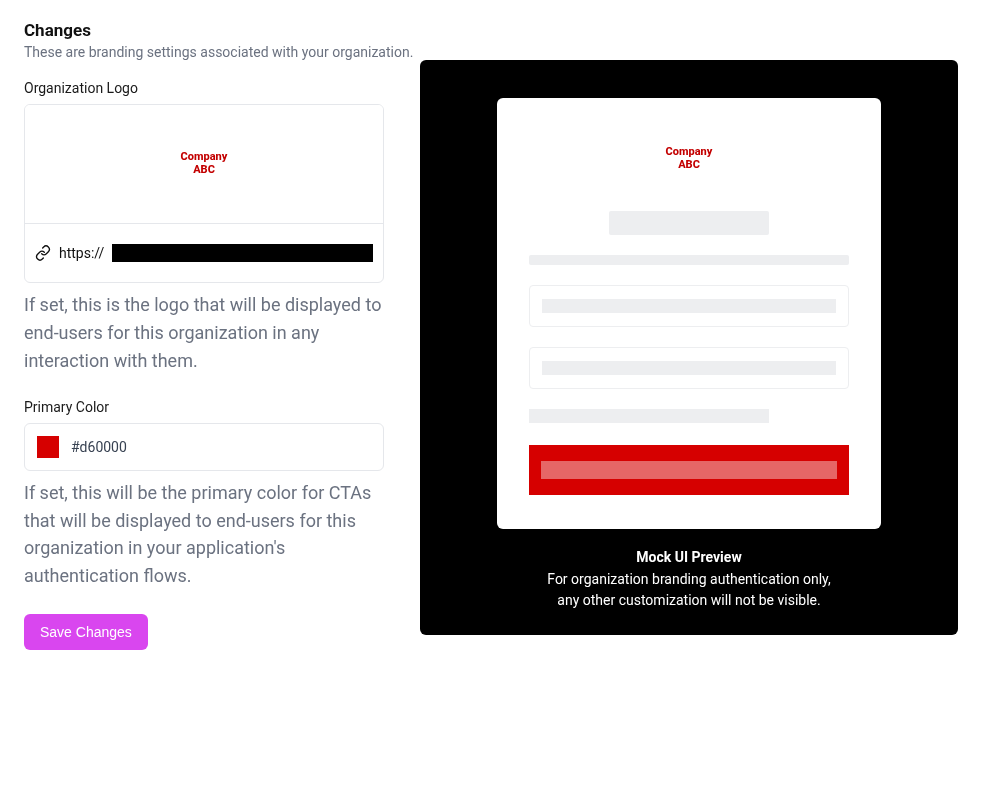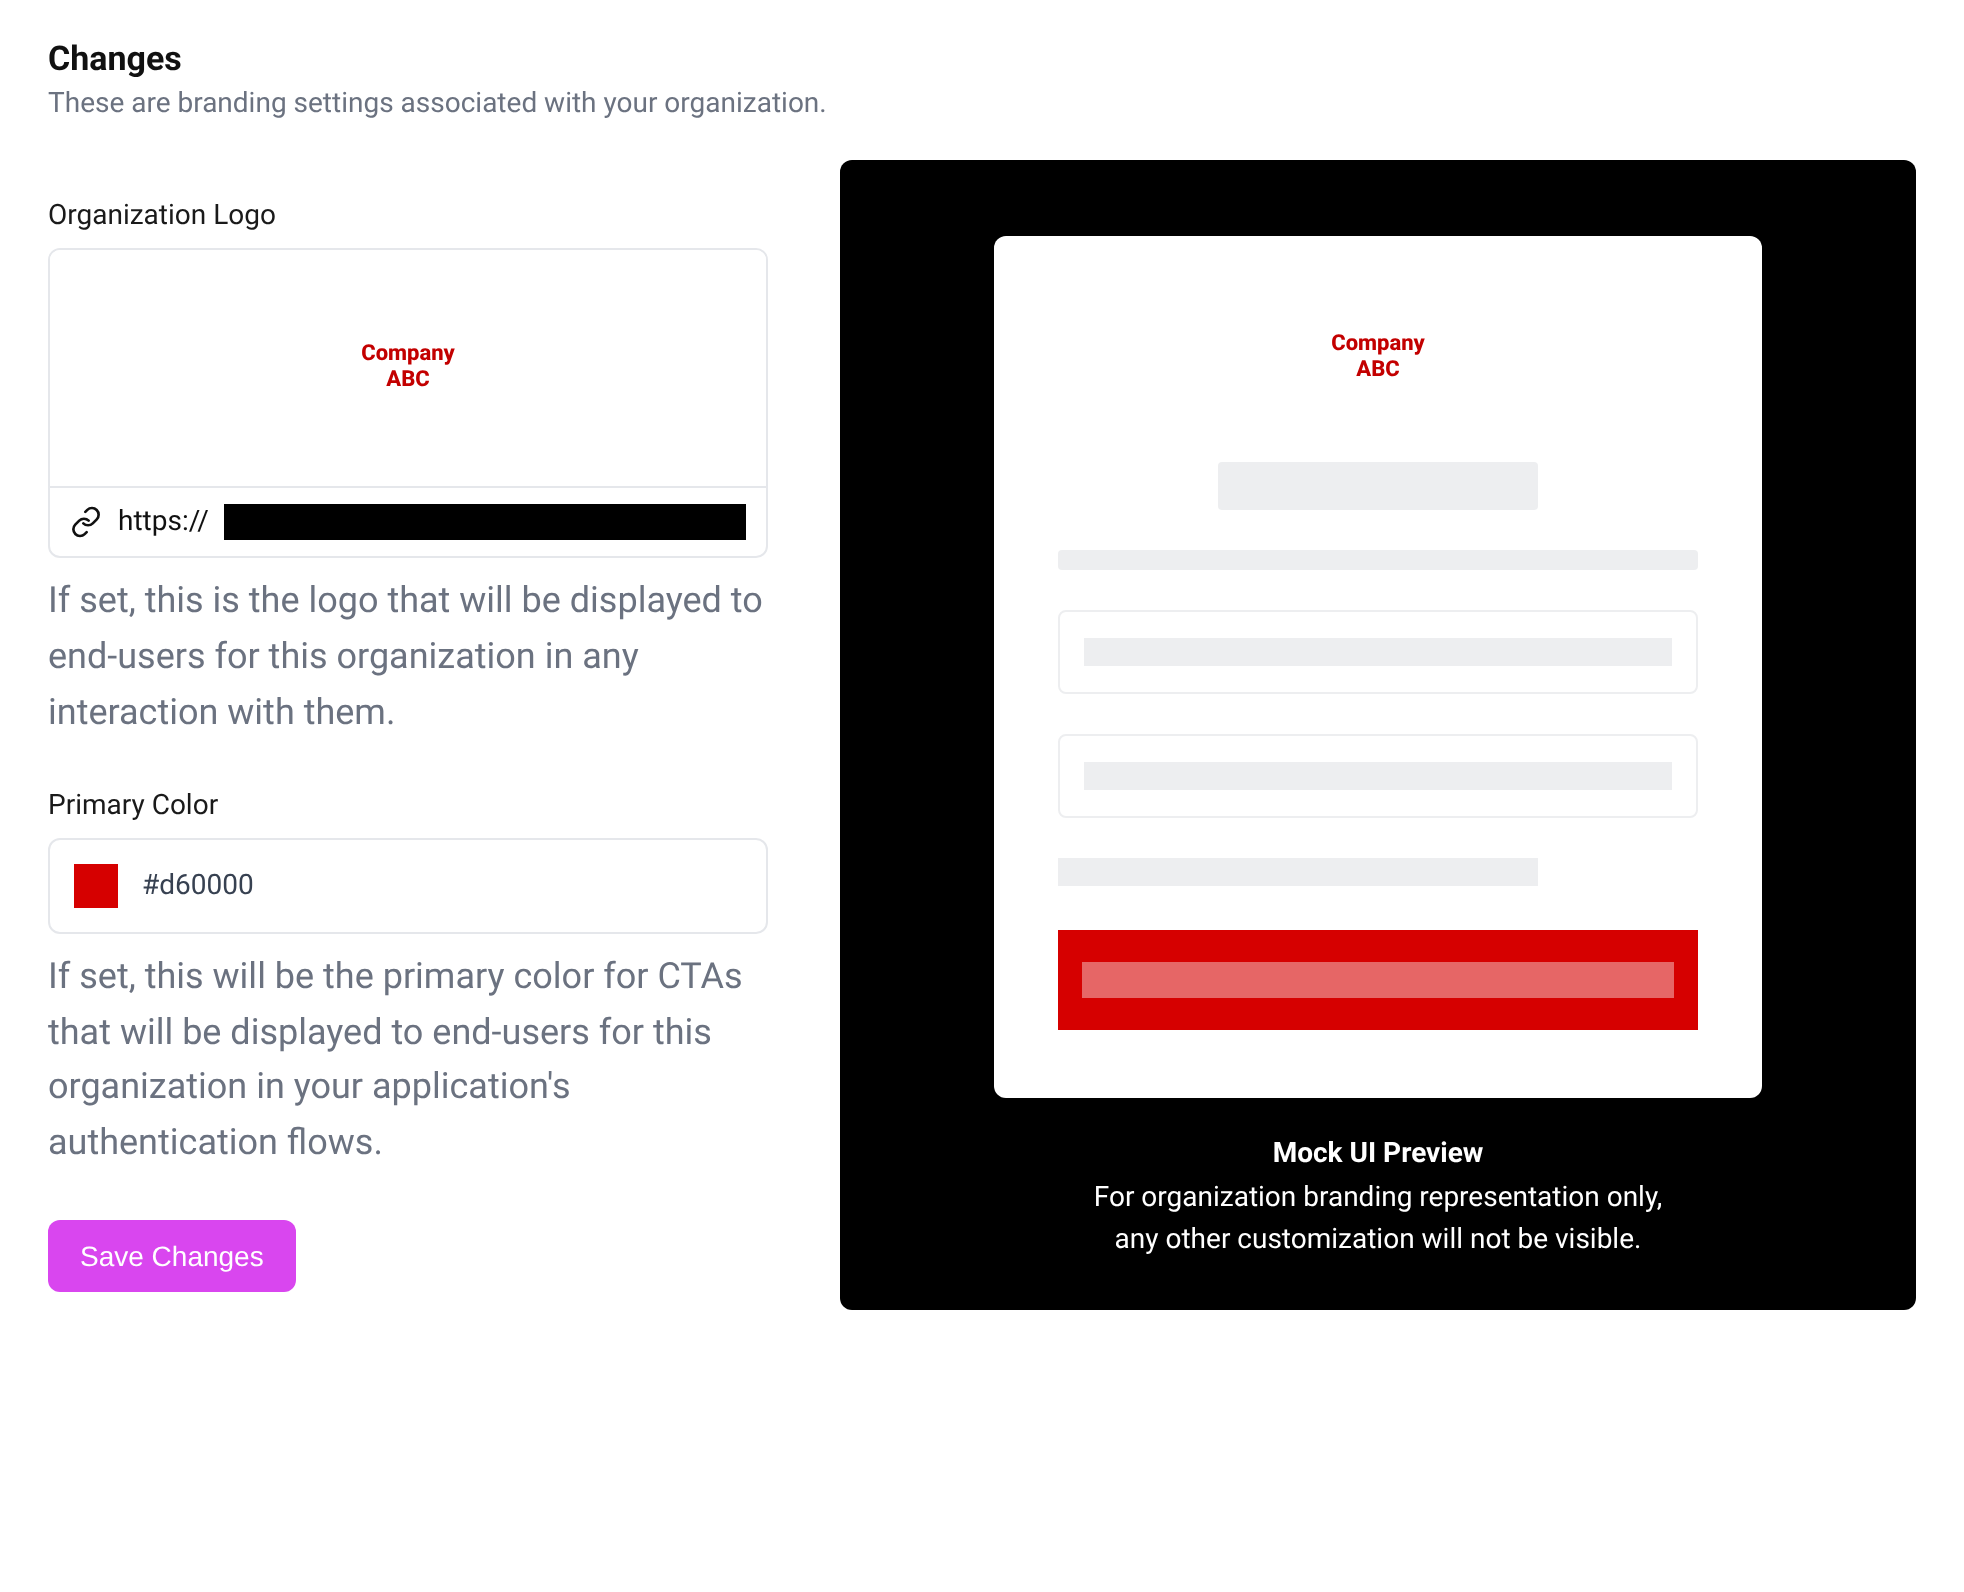--- a/index.html
+++ b/index.html
@@ -23,21 +23,20 @@
     }
     h2.section-title {
       font-size: 17px;
       font-weight: 700;
       margin-bottom: 4px;
       color: #111;
     }
     .section-desc {
       color: #6b7280;
       font-size: 14px;
-      margin-bottom: 20px;
     }
     .field-block { margin-bottom: 24px; }
     .field-label {
       font-size: 14px;
       font-weight: 400;
       color: #1a1a1a;
       margin-bottom: 8px;
       display: block;
       margin-top: 20px;
     }
@@ -57,21 +56,21 @@
       font-size: 11px;
       font-weight: 800;
       color: #c30000;
       text-align: center;
       line-height: 1.15;
     }
     .logo-url-row {
       display: flex;
       align-items: center;
       border-top: 1px solid #e5e7eb;
-      padding: 8px 10px;
+      padding: 20px 10px;
       gap: 8px;
     }
     .link-icon {
       width: 16px; height: 16px;
       flex: 0 0 16px;
     }
     .url-prefix {
       font-size: 14px;
       color: #111;
       font-family: inherit;
@@ -251,18 +250,18 @@
         <div class="mock-input">
             <div class="mock-input-inner"></div>
           </div>
         <div class="mock-small-line"></div>
         <div class="mock-button" style="background:#d60000">
             <div class="mock-button-inner"></div>
           </div>
       </div>
       <div class="preview-caption">
         <div class="pc-title">Mock UI Preview</div>
-        <div class="pc-line">For organization branding representation only,</div>
+        <div class="pc-line">For organization branding authentication only,</div>
         <div class="pc-line">any other customization will not be visible.</div>
       </div>
     </div>
   </div>
 </div>
 
 </body></html>

